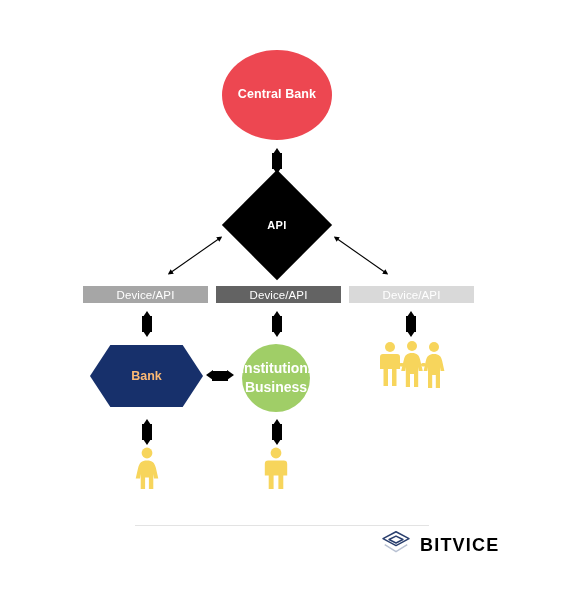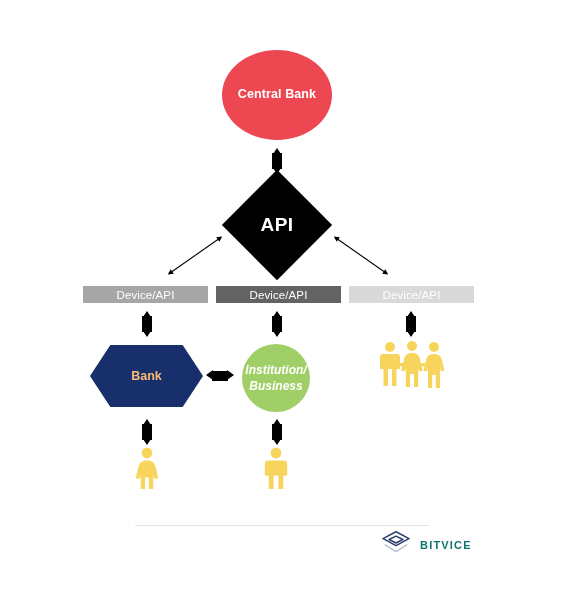--- a/index.html
+++ b/index.html
@@ -53,21 +53,21 @@
   .api-label {
     position: absolute;
     left: 238px;
     top: 186px;
     width: 78px;
     height: 78px;
     display: flex;
     align-items: center;
     justify-content: center;
     color: #ffffff;
-    font-size: 19px;
+    font-size: 11px;
     font-weight: bold;
     letter-spacing: .4px;
   }
 
   
   .device-bar {
     position: absolute;
     height: 17px;
     display: flex;
     align-items: center;
@@ -109,24 +109,23 @@
     height: 68px;
     border-radius: 50%;
     background: #A0CE67;
     display: flex;
     align-items: center;
     justify-content: center;
     text-align: center;
   }
   .institution-circle .label {
     color: #ffffff;
-    font-size: 12px;
+    font-size: 14px;
     font-weight: bold;
     line-height: 1.35;
-    font-style: italic;
   }
 
   
   .conn-v {
     position: absolute;
     width: 16px;
     height: 26px;
   }
   .conn-v .box {
     position: absolute;
@@ -224,22 +223,22 @@
   }
   .footer-logo {
     position: absolute;
     left: 381px;
     top: 530px;
     display: flex;
     align-items: center;
     gap: 9px;
   }
   .footer-logo .brand {
-    color: #0f766e;
-    font-size: 11px;
+    color: #000000;
+    font-size: 18px;
     font-weight: bold;
     letter-spacing: 1.2px;
   }
 </style>
 </head>
 <body>
 
 <div id="canvas">
 
   <div class="central-bank">

